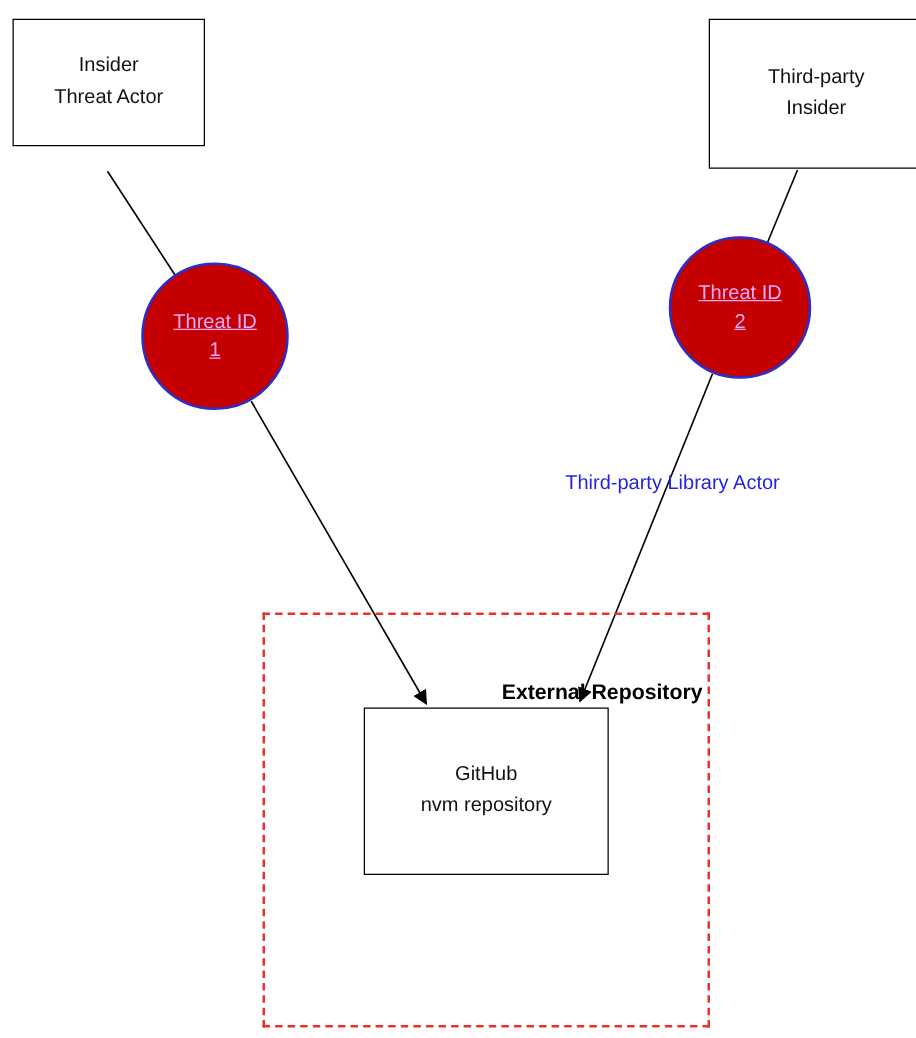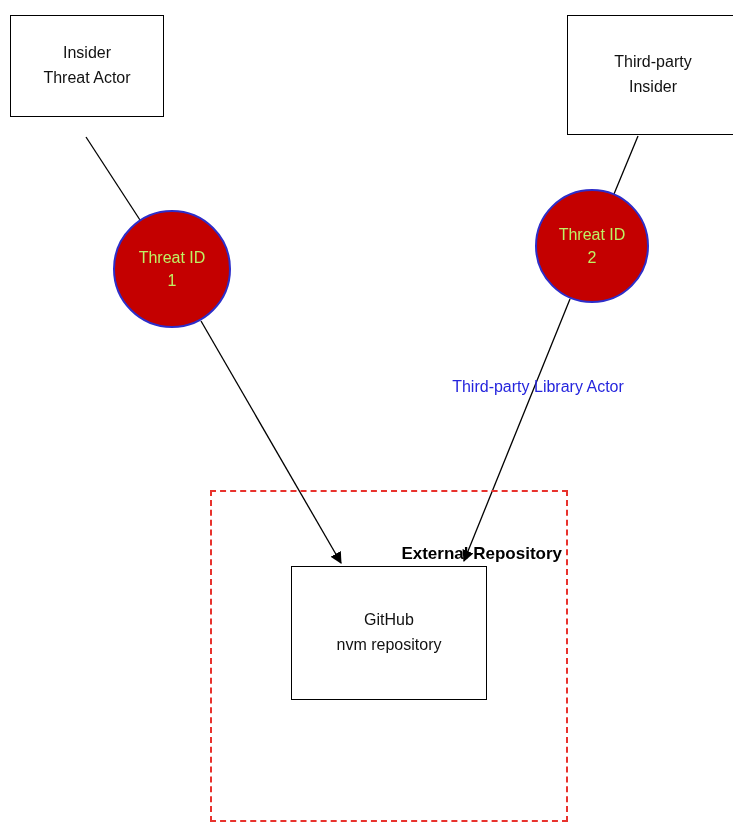--- a/index.html
+++ b/index.html
@@ -40,21 +40,22 @@
   .threat-circle {
     position: absolute;
     border-radius: 50%;
     display: flex;
     flex-direction: column;
     align-items: center;
     justify-content: center;
     text-align: center;
     font-size: 16px;
     line-height: 1.45;
-    color: #bef264;
+    color: #f0abfc;
+    text-decoration: underline;
   }
 
   .edge-label {
     position: absolute;
     font-size: 16px;
     text-align: center;
     white-space: nowrap;
   }
 
   .trust-boundary {

